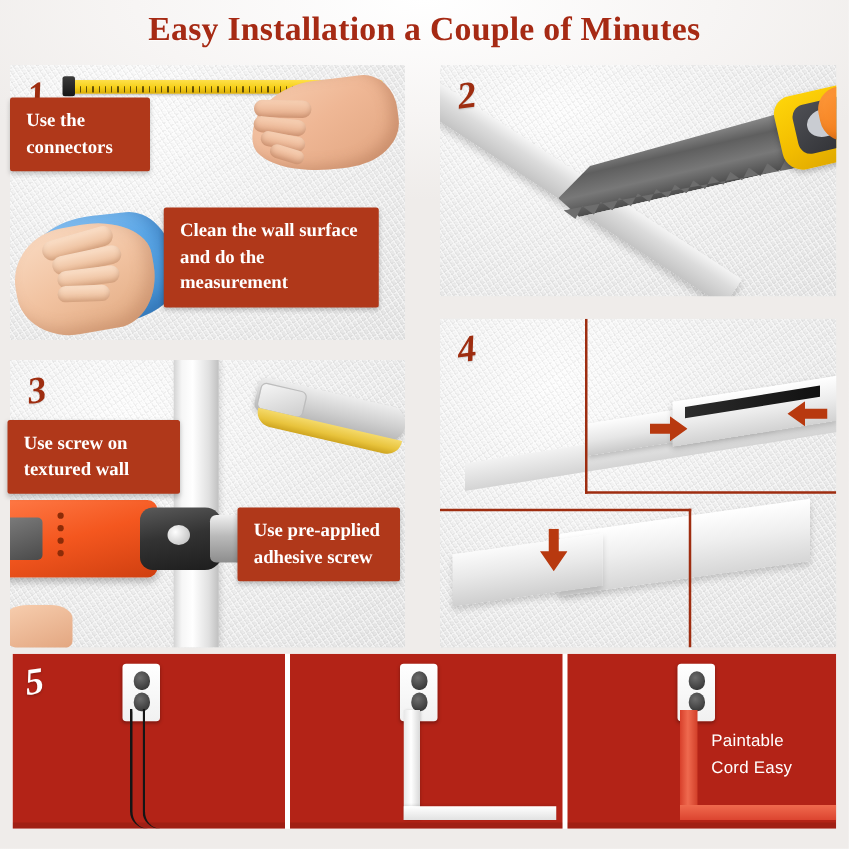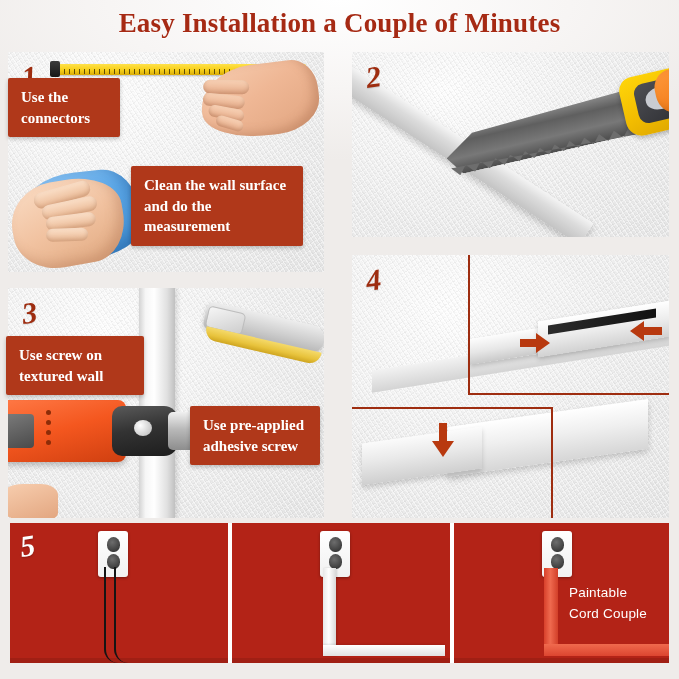--- a/index.html
+++ b/index.html
@@ -473,18 +473,18 @@
       <div class="base"></div>
       <div class="outlet" style="left:88px;top:8px;">
         <div class="plug p1"></div>
           <div class="plug p2"></div>
       </div>
       <div class="pcover-v" style="left:90px;top:45px;height:88px;"></div>
       <div class="pcover-h" style="left:90px;bottom:7px;width:125px;"></div>
 
       <div class="p5label" style="left:115px;top:60px;">
         <div>Paintable</div>
-        <div>Cord Couple</div>
+        <div>Cord Easy</div>
       </div>
     </div>
   </div>
 
 </div>
 
 </body></html>

